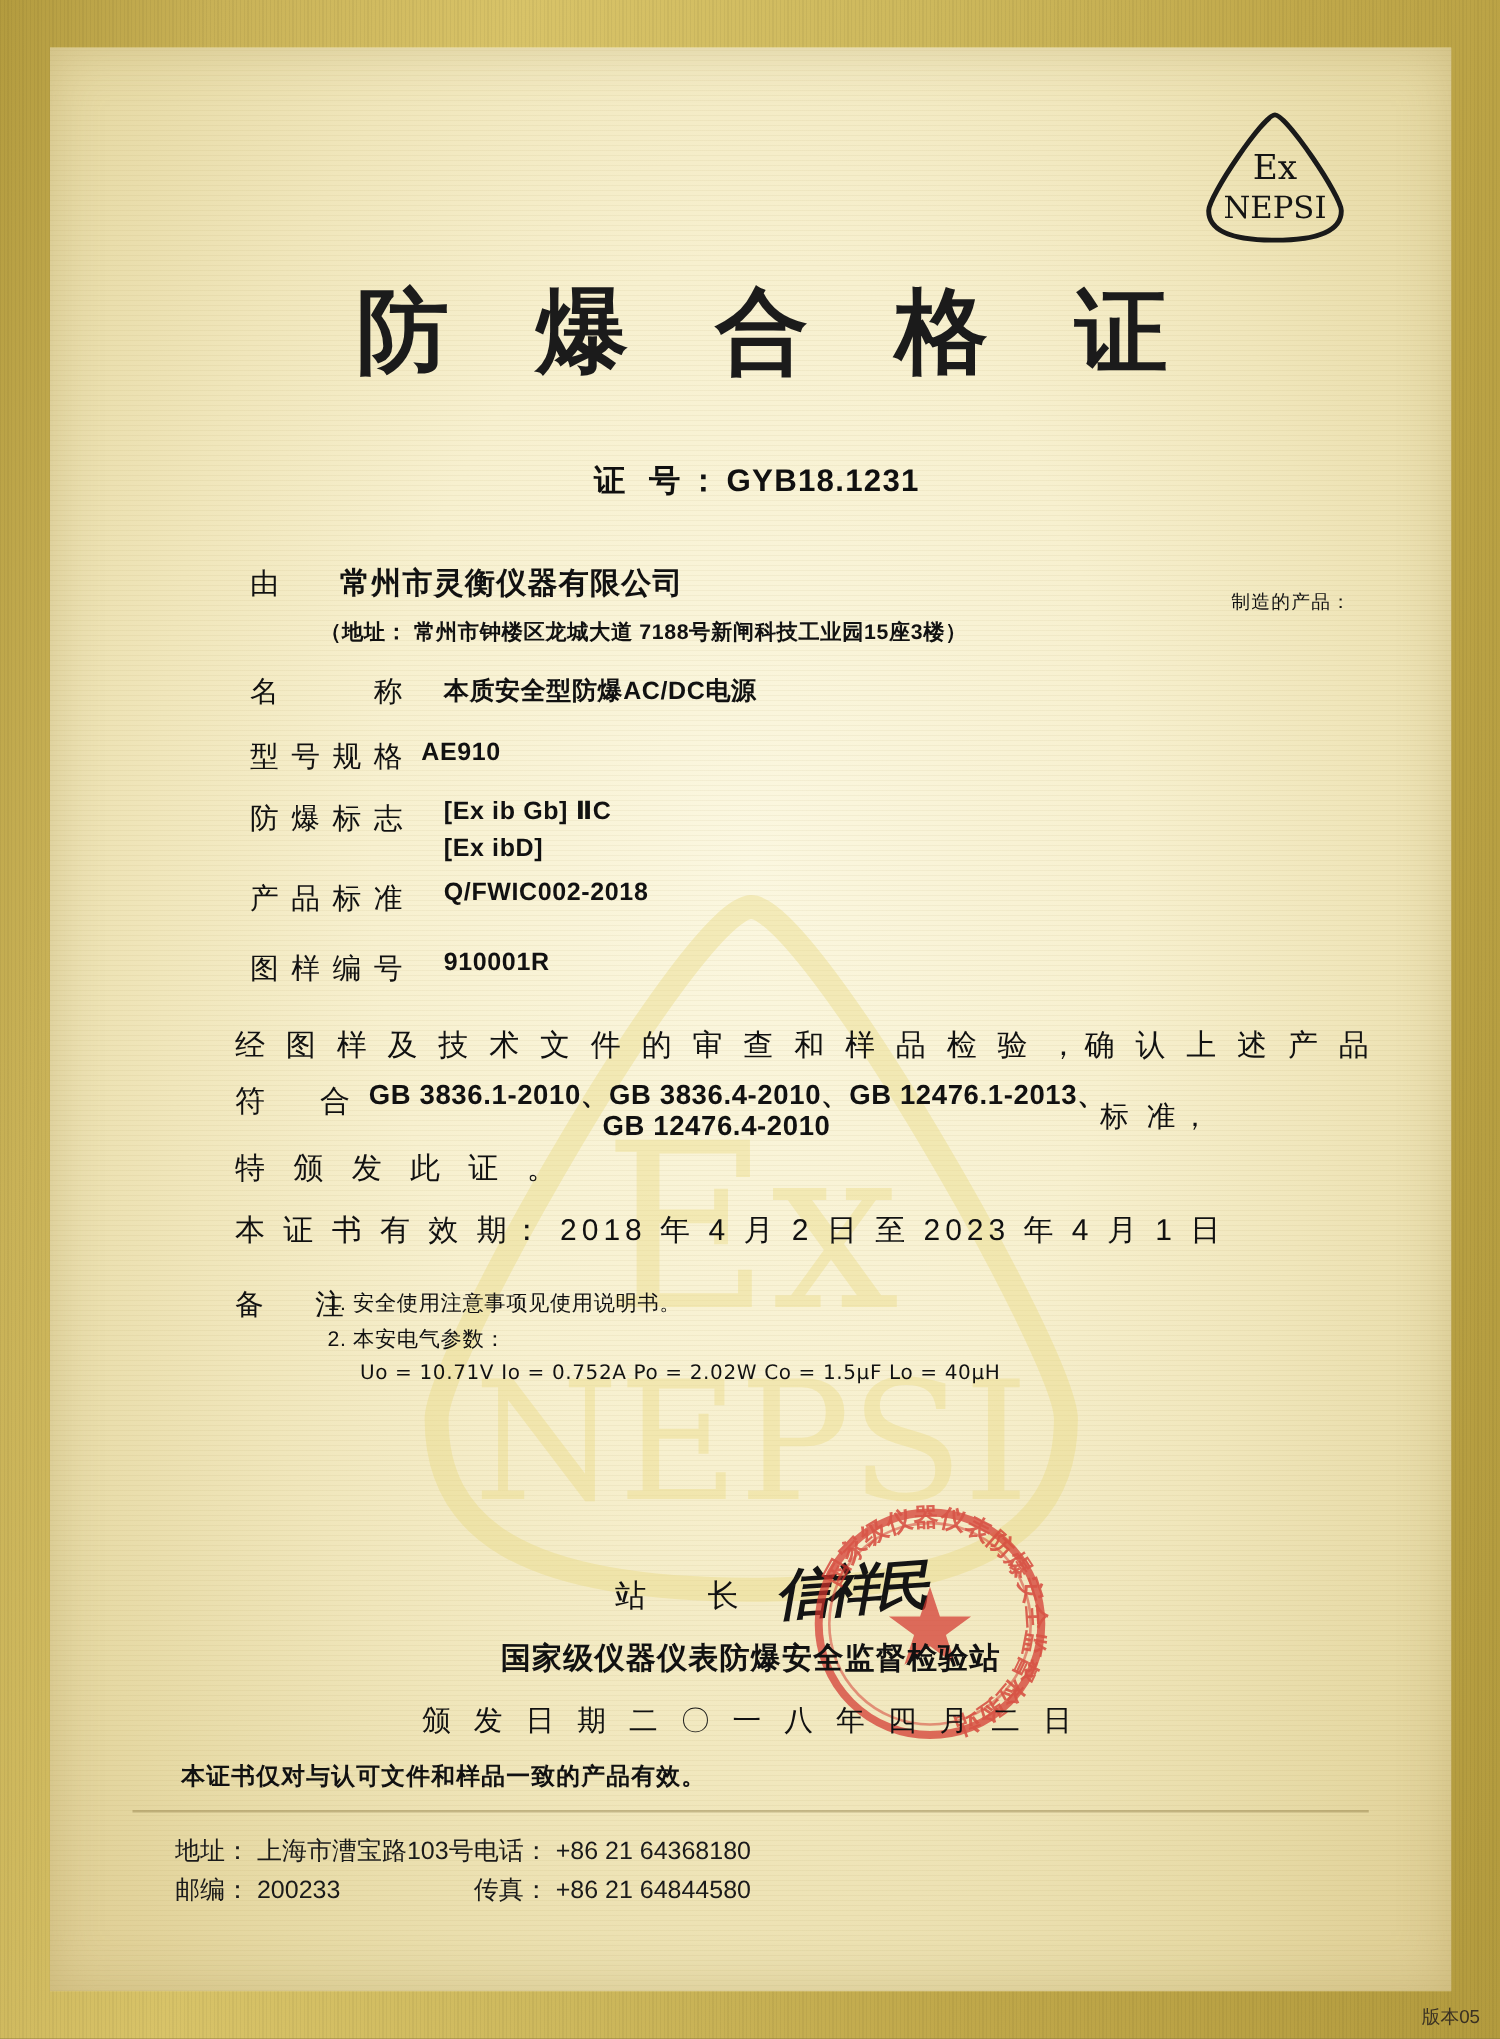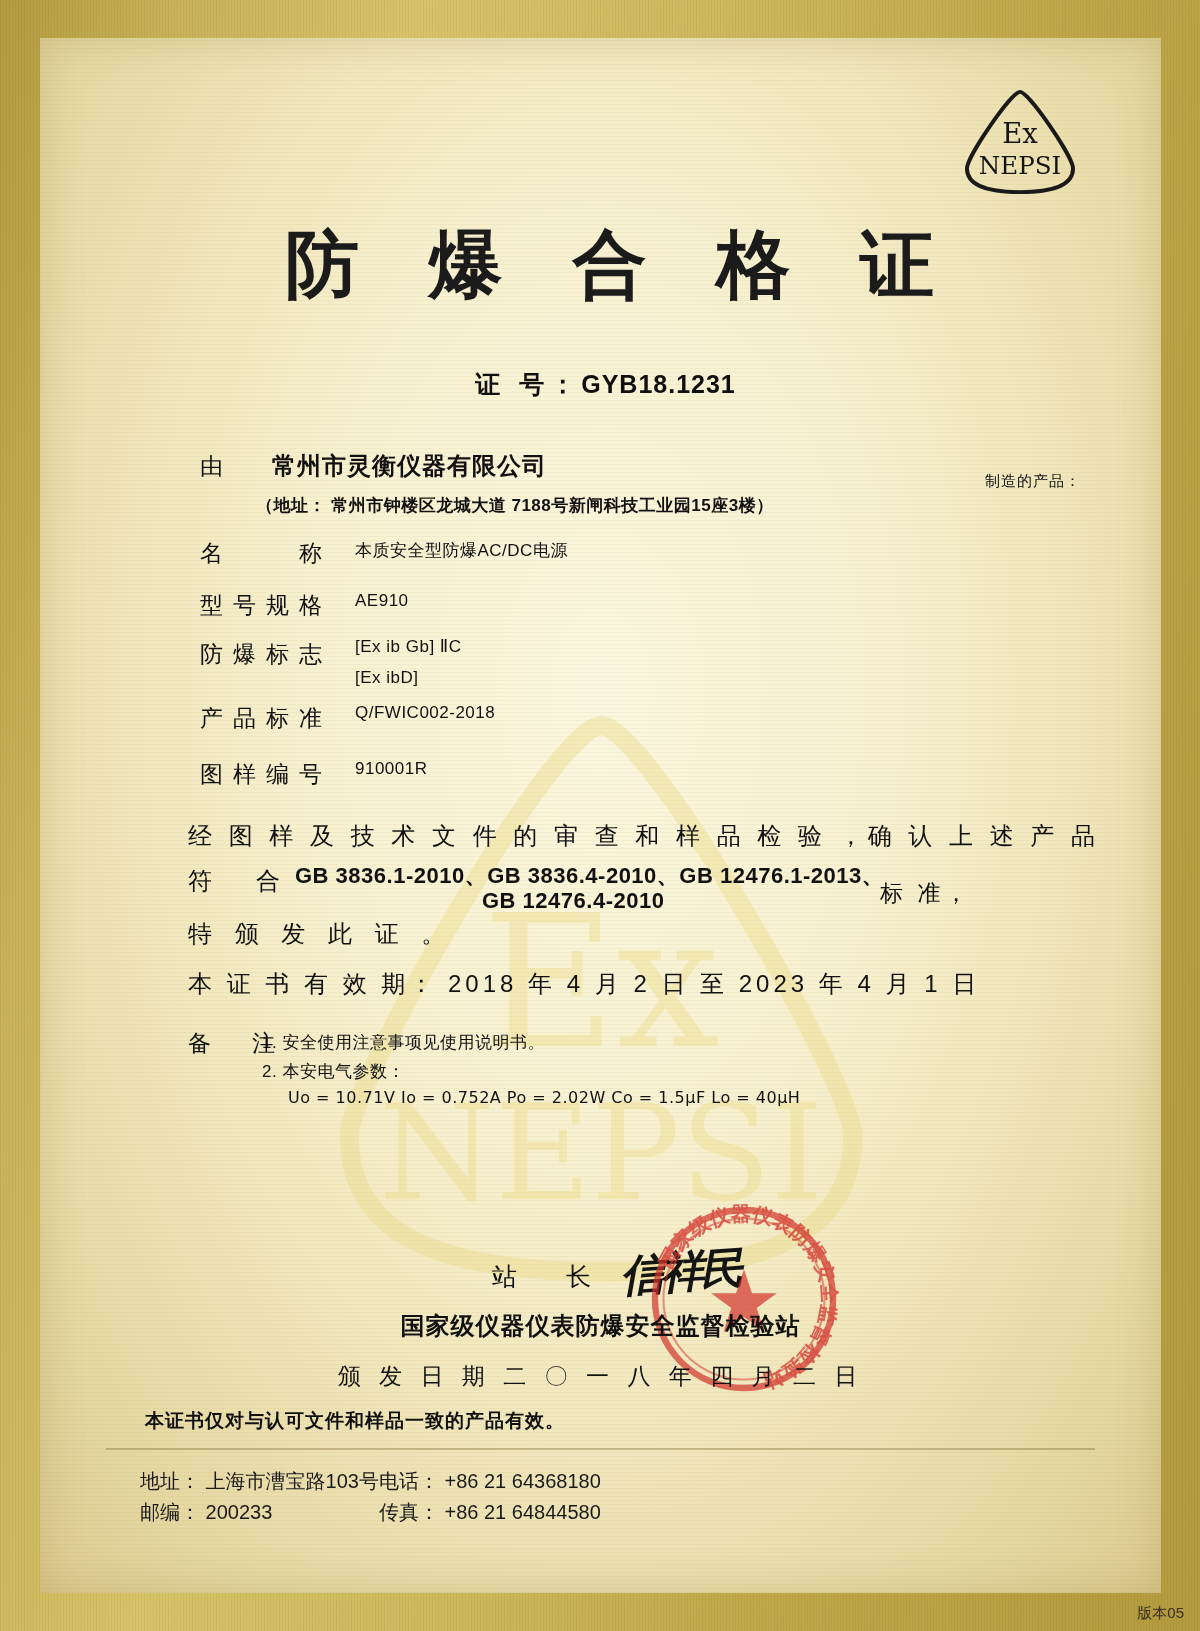--- a/index.html
+++ b/index.html
@@ -83,26 +83,26 @@
   .body { position: absolute; left: 0; top: 0; width: 1121px; height: 1555px; }
 
   .row { position: absolute; color: #111; }
 
   .lbl-you { left: 160px; top: 413px; font-size: 23px; letter-spacing: 2px; }
   .company { left: 216px; top: 412px; font-size: 24px; font-weight: bold; letter-spacing: 1px; margin-left: 16px; }
   .made-by { right: 80px; top: 414px; font-size: 15px; letter-spacing: 1px; margin-top: 20px; }
   .address { left: 216px; top: 456px; font-size: 17px; font-weight: bold; letter-spacing: 0.5px; }
 
   .f-label { font-size: 23px; letter-spacing: 10px; }
-  .f-value { font-size: 17px; font-weight: normal; letter-spacing: 0.5px; }
+  .f-value { font-size: 20px; font-weight: bold; letter-spacing: 0.5px; }
 
   .r1l { left: 160px; top: 500px; }
   .r1v { left: 315px; top: 501px; }
   .r2l { left: 160px; top: 552px; }
-  .r2v { left: 315px; top: 553px; }
+  .r2v { left: 297px; top: 553px; }
   .r3l { left: 160px; top: 601px; }
   .r3v1 { left: 315px; top: 598px; }
   .r3v2 { left: 315px; top: 630px; }
   .r4l { left: 160px; top: 665px; }
   .r4v { left: 315px; top: 665px; }
   .r5l { left: 160px; top: 721px; }
   .r5v { left: 315px; top: 721px; }
 
   .para1 { left: 148px; top: 782px; font-size: 24px; letter-spacing: 5px; }
   .para2-lbl { left: 148px; top: 827px; font-size: 24px; letter-spacing: 10px; }

